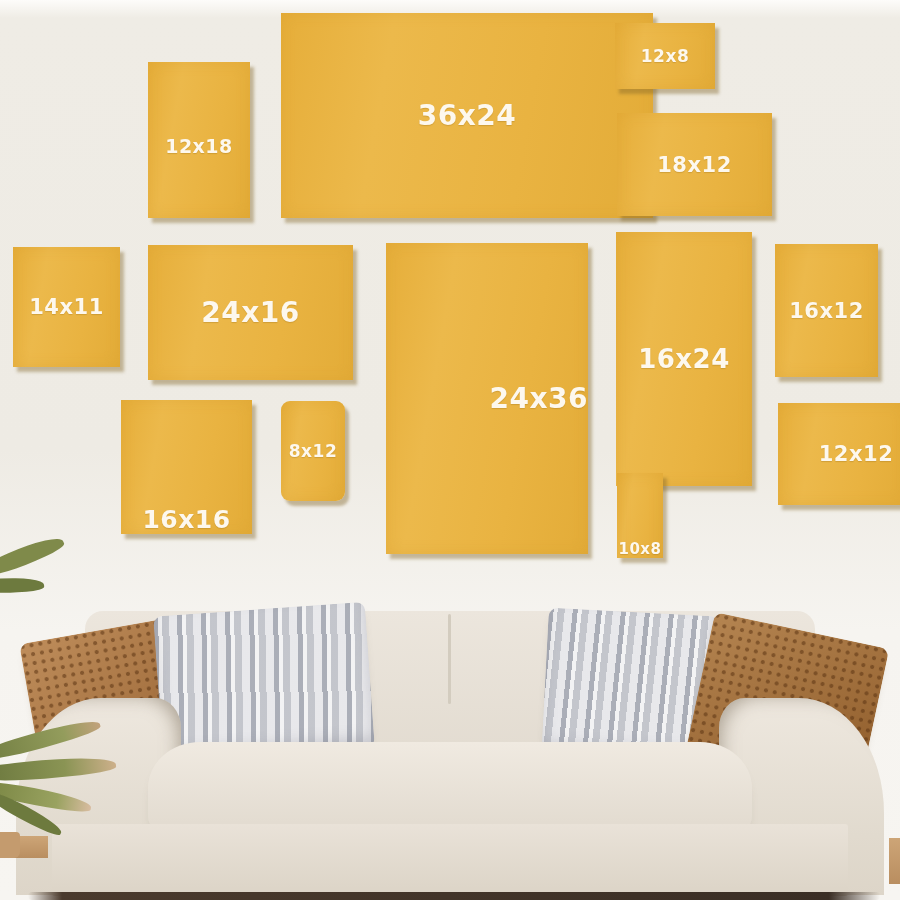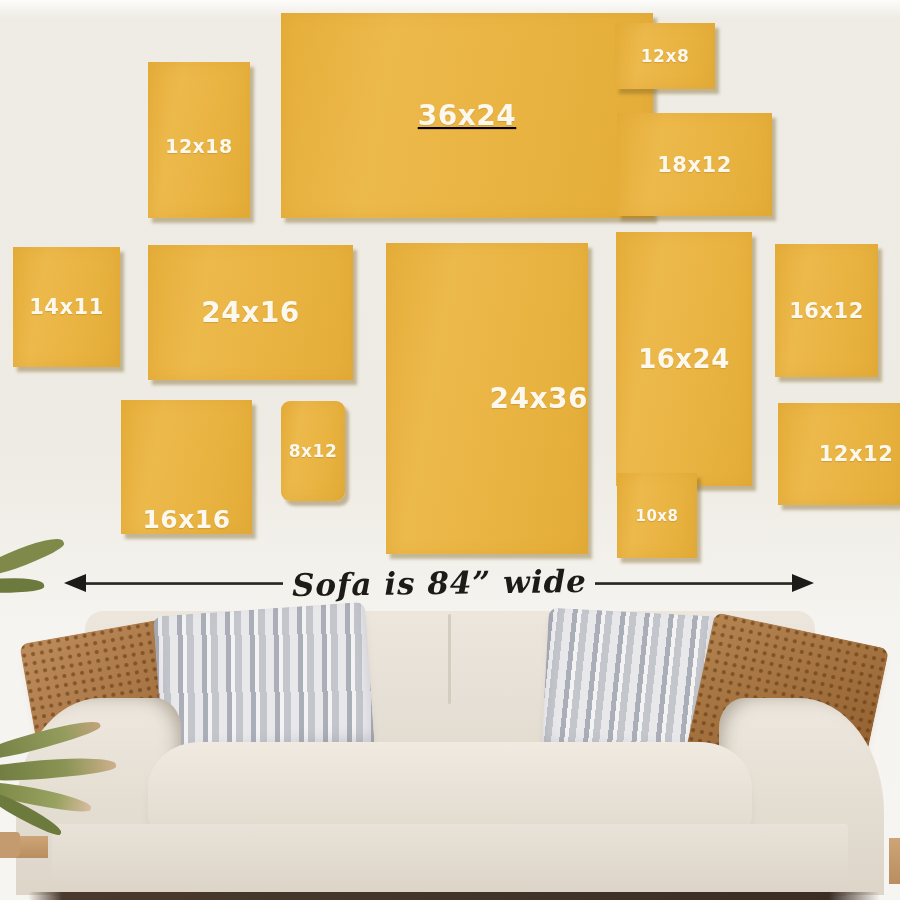--- a/index.html
+++ b/index.html
@@ -81,21 +81,21 @@
 </style>
 </head>
 <body>
 
 <div id="stage">
 
   <div id="frames-layer">
       <div class="frame" style="left: 148px; top: 62px; width: 102px; height: 156px;">
         <span class="frame-label" style="font-size: 19px; margin-top: 12px;">12x18</span>
       </div>
-      <div class="frame" style="left: 281px; top: 13px; width: 372px; height: 205px; text-decoration: underline;">
+      <div class="frame" style="left: 281px; top: 13px; width: 372px; height: 205px;">
         <span class="frame-label" style="font-size: 28px;">36x24</span>
       </div>
       <div class="frame" style="left: 615px; top: 23px; width: 100px; height: 66px;">
         <span class="frame-label" style="font-size: 17px;">12x8</span>
       </div>
       <div class="frame" style="left: 617px; top: 113px; width: 155px; height: 103px;">
         <span class="frame-label" style="font-size: 21px;">18x12</span>
       </div>
       <div class="frame" style="left: 13px; top: 247px; width: 107px; height: 120px;">
         <span class="frame-label" style="font-size: 21px;">14x11</span>
@@ -114,32 +114,25 @@
       </div>
       <div class="frame" style="left: 616px; top: 232px; width: 136px; height: 254px;">
         <span class="frame-label" style="font-size: 26px;">16x24</span>
       </div>
       <div class="frame" style="left: 775px; top: 244px; width: 103px; height: 133px;">
         <span class="frame-label" style="font-size: 21px;">16x12</span>
       </div>
       <div class="frame" style="left: 778px; top: 403px; width: 100px; height: 102px; padding-left: 28px;">
         <span class="frame-label" style="font-size: 21px;">12x12</span>
       </div>
-      <div class="frame" style="left: 617px; top: 473px; width: 80px; height: 85px;">
+      <div class="frame" style="left: 617px; top: 473px; width: 46px; height: 85px; align-items: flex-end;">
         <span class="frame-label" style="font-size: 15px;">10x8</span>
       </div>
     </div>
 
-  <div id="size-arrow">
-    <span class="ah ah-left"></span>
-    <span class="aline"></span>
-    <span id="arrow-label">Sofa is 84” wide</span>
-    <span class="aline"></span>
-    <span class="ah ah-right"></span>
-  </div>
 
   <div class="soft" id="sofa-back"></div>
   <div class="soft" id="back-seam"></div>
 
   <div class="pillow pillow-rust" id="pillow-rust-left"></div>
   <div class="pillow pillow-gray" id="pillow-gray-left"></div>
   <div class="pillow pillow-gray" id="pillow-gray-right"></div>
   <div class="pillow pillow-rust" id="pillow-rust-right"></div>
 
   <div class="arm" id="arm-left"></div>

